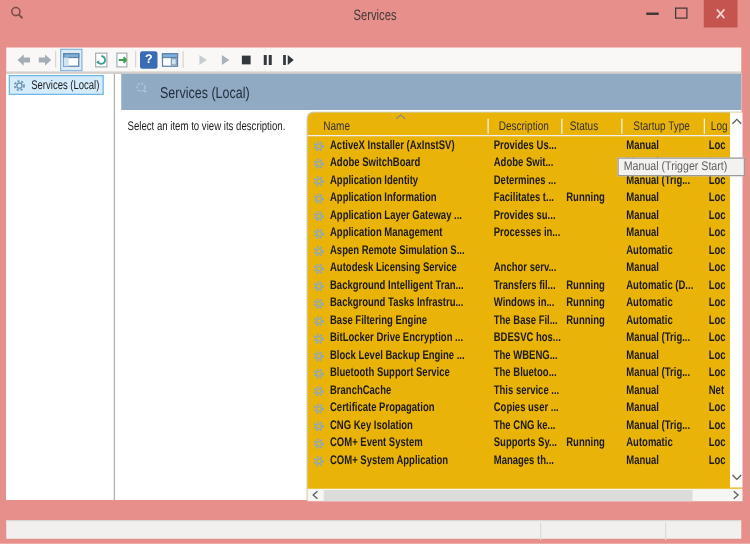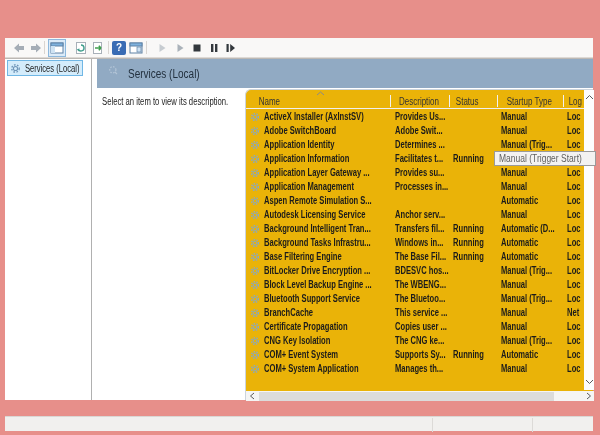--- a/index.html
+++ b/index.html
@@ -57,38 +57,56 @@
   .c-startup { left:255px; }
   .c-log { left:321px; }
 
   
   #vscroll { position:absolute; left:338px; top:0; width:10px; height:300px; background:#fdfdfd; }
   #hscroll { position:absolute; left:0; top:301px; width:348px; height:10px; background:#f5f5f4; }
   #hthumb { position:absolute; left:13px; top:0.5px; width:295px; height:9px; background:#dcdcdb; }
   .sarrow { position:absolute; }
 
   
-  #tooltip { position:absolute; left:494px; top:151px; width:102px; height:15px; background:#f3f2f1; border:1px solid #9a9a9a; z-index:50; }
+  #tooltip { position:absolute; left:494px; top:126px; width:102px; height:15px; background:#f3f2f1; border:1px solid #9a9a9a; z-index:50; }
   #tooltip span { position:absolute; left:4px; top:1px; font-size:10px; color:#5f5f5f; white-space:nowrap; transform:scaleX(0.85); transform-origin:0 50%; }
 
   
   #tabstrip { position:absolute; left:5px; top:400px; width:588px; height:16px; background:#fbfbfa; border-top:1px solid #b8b4b0; }
   .tabline { position:absolute; top:1px; width:1px; height:11px; background:#8a8a8a; }
   .tab-label { position:absolute; top:2px; font-size:10px; color:#1b1b1b; white-space:nowrap; transform:scaleX(0.85); transform-origin:0 50%; }
   #tab-ext-bg { position:absolute; left:88px; top:1px; width:55px; height:11px; background:#fff; clip-path:polygon(5px 0, 100% 0, calc(100% - 5px) 100%, 0 100%); }
 
   
   #statusbar { position:absolute; left:5px; top:416px; width:588px; height:15px; background:#f1f0ee; border-top:1px solid #dad7d4; }
   #statusbar .cellline { position:absolute; top:1px; height:14px; border-left:1px solid #dcdad7; }
 </style>
 </head>
 <body>
 
 <div id="win">
 
+  <div id="titlebar">
+    <svg id="title-icon" viewBox="0 0 16 16">
+      <circle cx="7" cy="6.5" r="4" fill="none" stroke="#7d4f4c" stroke-width="1.6"></circle>
+      <line x1="10" y1="9.5" x2="13.5" y2="13" stroke="#7d4f4c" stroke-width="2"></line>
+    </svg>
+    <span id="title-text" class="tx">Services</span>
+    <div id="btn-min" class="ctl">
+        <div class="glyph"></div>
+      </div>
+    <div id="btn-max" class="ctl">
+        <div class="glyph"></div>
+      </div>
+    <div id="close-bg">
+      <svg width="27" height="22">
+          <path d="M10.5 7.5 L16.5 14.5 M16.5 7.5 L10.5 14.5" stroke="#f2d4d2" stroke-width="1.3"></path>
+        </svg>
+    </div>
+  </div>
 
 
   <div id="toolbar">
     <svg class="tb" style="left:6px" viewBox="0 0 16 16">
         <path d="M8 3.5 L3 8 L8 12.5 L8 10 L13 10 L13 6 L8 6 Z" fill="#a5adb6"></path>
       </svg>
     <svg class="tb" style="left:23px" viewBox="0 0 16 16">
         <path d="M8 3.5 L13 8 L8 12.5 L8 10 L3 10 L3 6 L8 6 Z" fill="#a5adb6"></path>
       </svg>
     <div class="tbsep" style="left:39px"></div>

